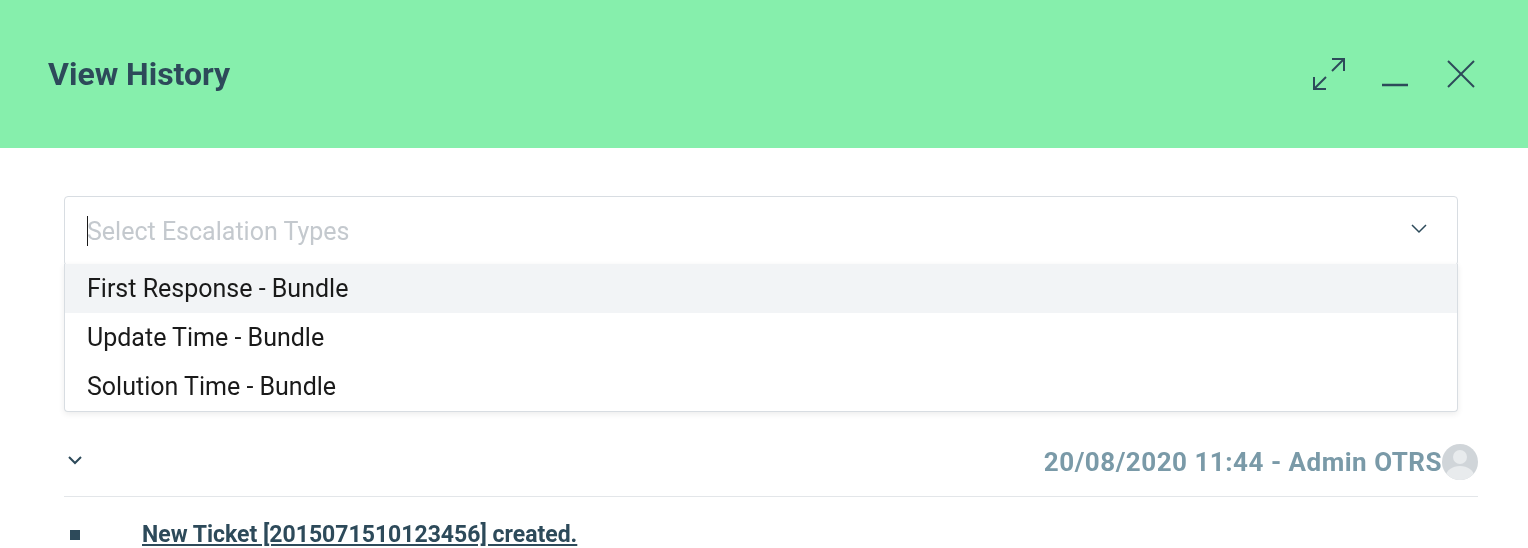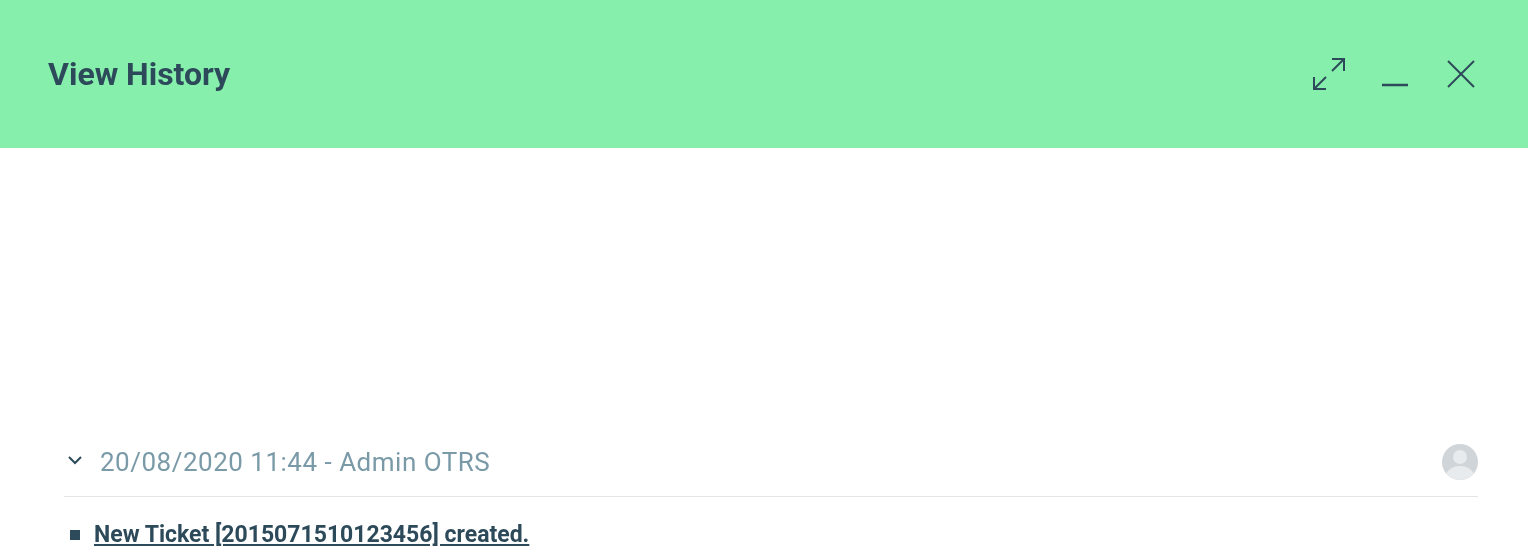--- a/index.html
+++ b/index.html
@@ -123,23 +123,24 @@
       border-bottom: 1px solid #e3e6e9;
       padding-bottom: 16px;
     }
     .behind-chevron {
       color: #2d4a5a;
       margin-right: 14px;
     }
     .behind-text {
       font-size: 26px;
       color: #7a9aa8;
-      font-weight: 400;
+      font-weight: 700;
       letter-spacing: 0.5px;
       flex: 1;
+      text-align: right;
     }
     .behind-avatar {
       width: 36px;
       height: 36px;
       border-radius: 50%;
       background: #d0d5d9;
       position: relative;
       overflow: hidden;
     }
     .behind-avatar::before {
@@ -160,20 +161,21 @@
       background: #e8ebed;
       border-radius: 50% 50% 0 0;
       bottom: -6px;
       left: 4px;
     }
     .link-row {
       display: flex;
       align-items: center;
       margin-top: 24px;
       padding-left: 6px;
+      gap: 48px;
     }
     .link-bullet {
       width: 10px;
       height: 10px;
       background: #2d4a5a;
       margin-right: 14px;
     }
     .link-text {
       font-size: 23px;
       font-weight: 700;
@@ -224,14 +226,30 @@
       </span>
       <span class="behind-text">20/08/2020 11:44 - Admin OTRS</span>
       <span class="behind-avatar"></span>
     </div>
     <div class="link-row">
       <span class="link-bullet"></span>
       <a class="link-text">New Ticket [2015071510123456] created.</a>
     </div>
   </div>
 
+  <div class="select-container above-dropdown">
+    <div class="select-input">
+      <span class="select-cursor"></span>
+      <span class="select-placeholder">Select Escalation Types</span>
+      <span class="select-chevron">
+        <svg width="24" height="24" viewBox="0 0 24 24" fill="none" stroke="currentColor" stroke-width="1.5">
+          <path d="M5 9 L12 16 L19 9"></path>
+        </svg>
+      </span>
+    </div>
+    <div class="dropdown">
+      <div class="dropdown-item highlighted">First Response - Bundle</div>
+      <div class="dropdown-item">Update Time - Bundle</div>
+      <div class="dropdown-item">Solution Time - Bundle</div>
+    </div>
+  </div>
 
 </div>
 
 </body></html>

